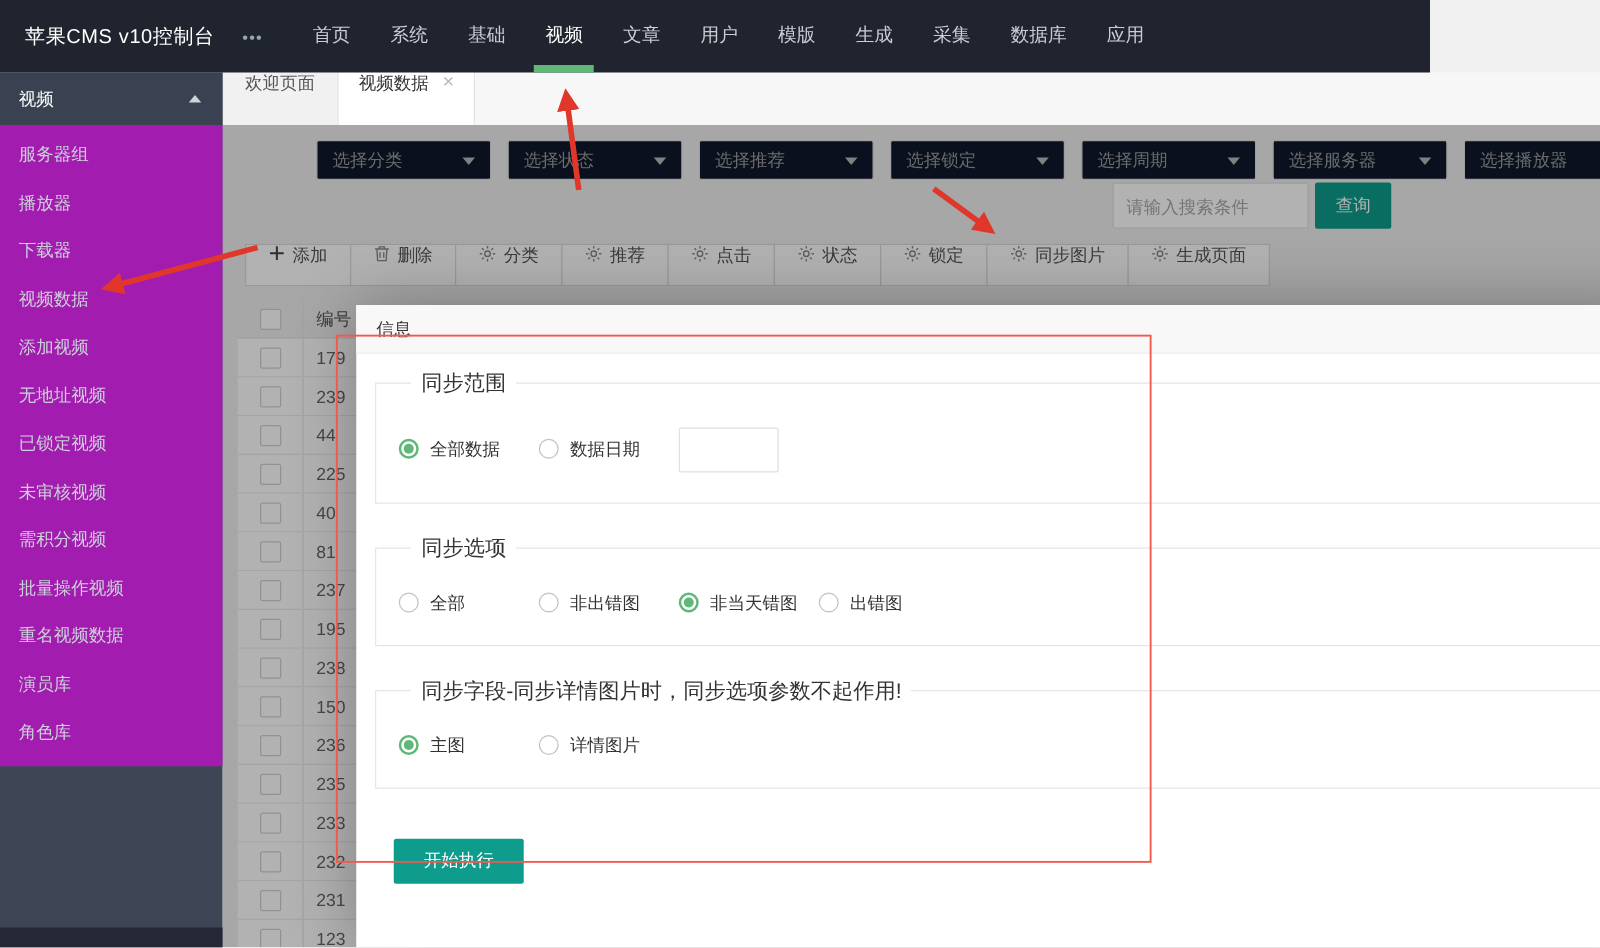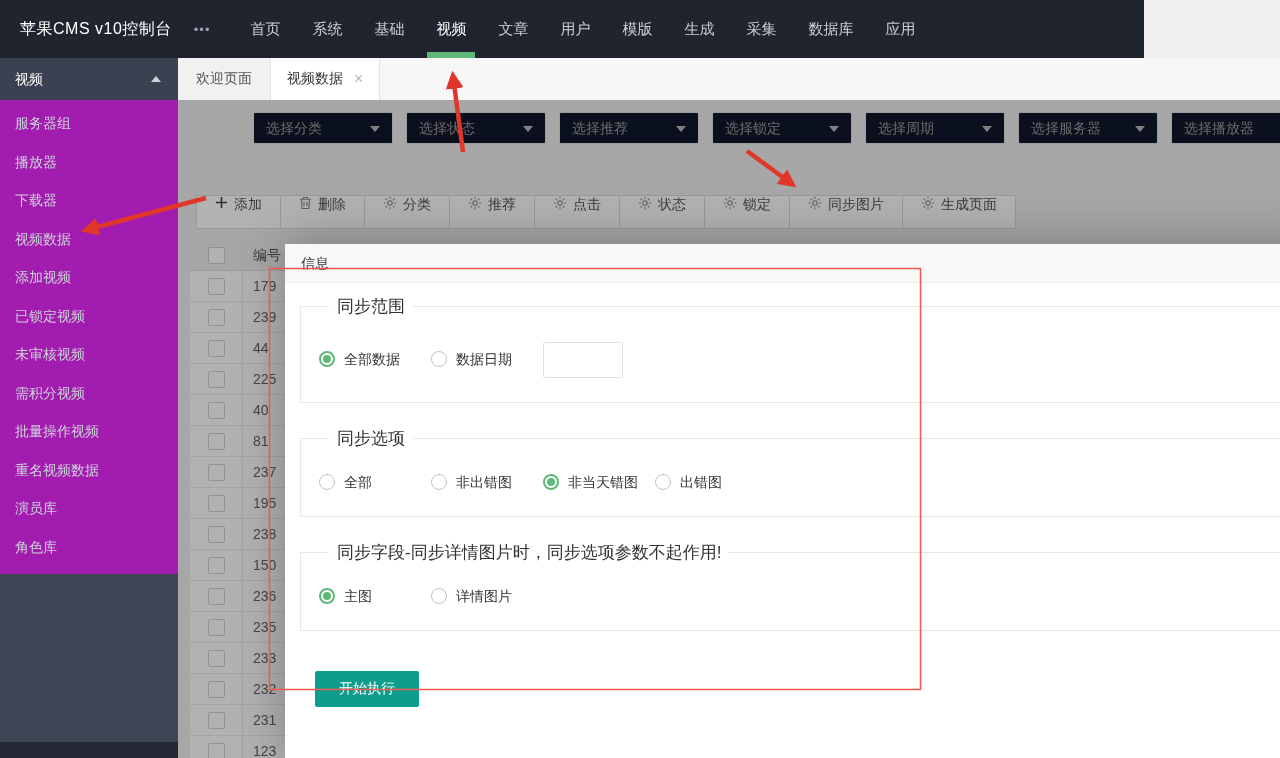--- a/index.html
+++ b/index.html
@@ -25,21 +25,21 @@
               border-right:5px solid transparent;border-bottom:6px solid #cfd3da}
   .side-menu{list-style:none;margin:0;padding:4px 0 8px;background:#a21caf}
   .side-menu li{height:38.5px;line-height:38.5px;padding-left:15px;color:#ccd1d9;font-size:14px;
                 cursor:pointer;white-space:nowrap}
   .side-bottom{position:absolute;bottom:0;left:0;right:0;height:16px;background:#232834}
 
   
   .tabbar{position:absolute;left:178px;top:58px;width:1102px;height:42px;background:#f7f7f7;
           display:flex;z-index:5}
   .tab{height:42px;padding:0 18px;font-size:14px;color:#555;background:#f1f1f1;
-       border-right:1px solid #e3e3e3;display:flex;align-items:center;cursor:pointer;white-space:nowrap}
+       border-right:1px solid #e3e3e3;display:flex;align-items:flex-start;cursor:pointer;white-space:nowrap}
   .tab.active{background:#fff;color:#333;padding:0 16px}
   .tab .close{margin-left:11px;color:#b9b9b9;font-size:16px;line-height:1}
 
   
   .content{position:absolute;left:178px;top:100px;width:1102px;height:658px;background:#f0f0f0;overflow:hidden}
   .filters{position:absolute;left:75px;top:12px;display:flex;gap:13px}
   .select{width:140px;height:32px;background:#0f172a;border:1px solid #e2e2e2;border-radius:2px;
           position:relative;font-size:14px;color:#999;line-height:30px;padding-left:12px;
           box-sizing:border-box;cursor:pointer;white-space:nowrap;flex:0 0 auto}
   .select::after{content:'';position:absolute;right:12px;top:13px;border-left:5px solid transparent;
@@ -113,20 +113,21 @@
   <div class="side-header">
     <span>视频</span>
     <span class="side-caret"></span>
   </div>
   <ul class="side-menu" id="side-menu">
       <li>服务器组</li>
       <li>播放器</li>
       <li>下载器</li>
       <li>视频数据</li>
       <li>添加视频</li>
+      <li>无地址视频</li>
       <li>已锁定视频</li>
       <li>未审核视频</li>
       <li>需积分视频</li>
       <li>批量操作视频</li>
       <li>重名视频数据</li>
       <li>演员库</li>
       <li>角色库</li>
     </ul>
   <div class="side-bottom"></div>
 </div>
@@ -144,20 +145,24 @@
 <div class="content">
   <div class="filters" id="filters">
       <div class="select">选择分类</div>
       <div class="select">选择状态</div>
       <div class="select">选择推荐</div>
       <div class="select">选择锁定</div>
       <div class="select">选择周期</div>
       <div class="select">选择服务器</div>
       <div class="select">选择播放器</div>
     </div>
+  <div class="searchrow">
+    <input class="search-input" placeholder="请输入搜索条件" style="">
+    <button class="search-btn">查询</button>
+  </div>
   <div class="toolbar" id="toolbar">
       <div class="tbtn">
         <span class="ticon">
           <svg width="13" height="13" viewBox="0 0 13 13">
             <path d="M6.5 1v11M1 6.5h11" stroke="#444" stroke-width="1.6" fill="none"></path>
           </svg>
         </span>
         <span>添加</span>
       </div>
       <div class="tbtn">

